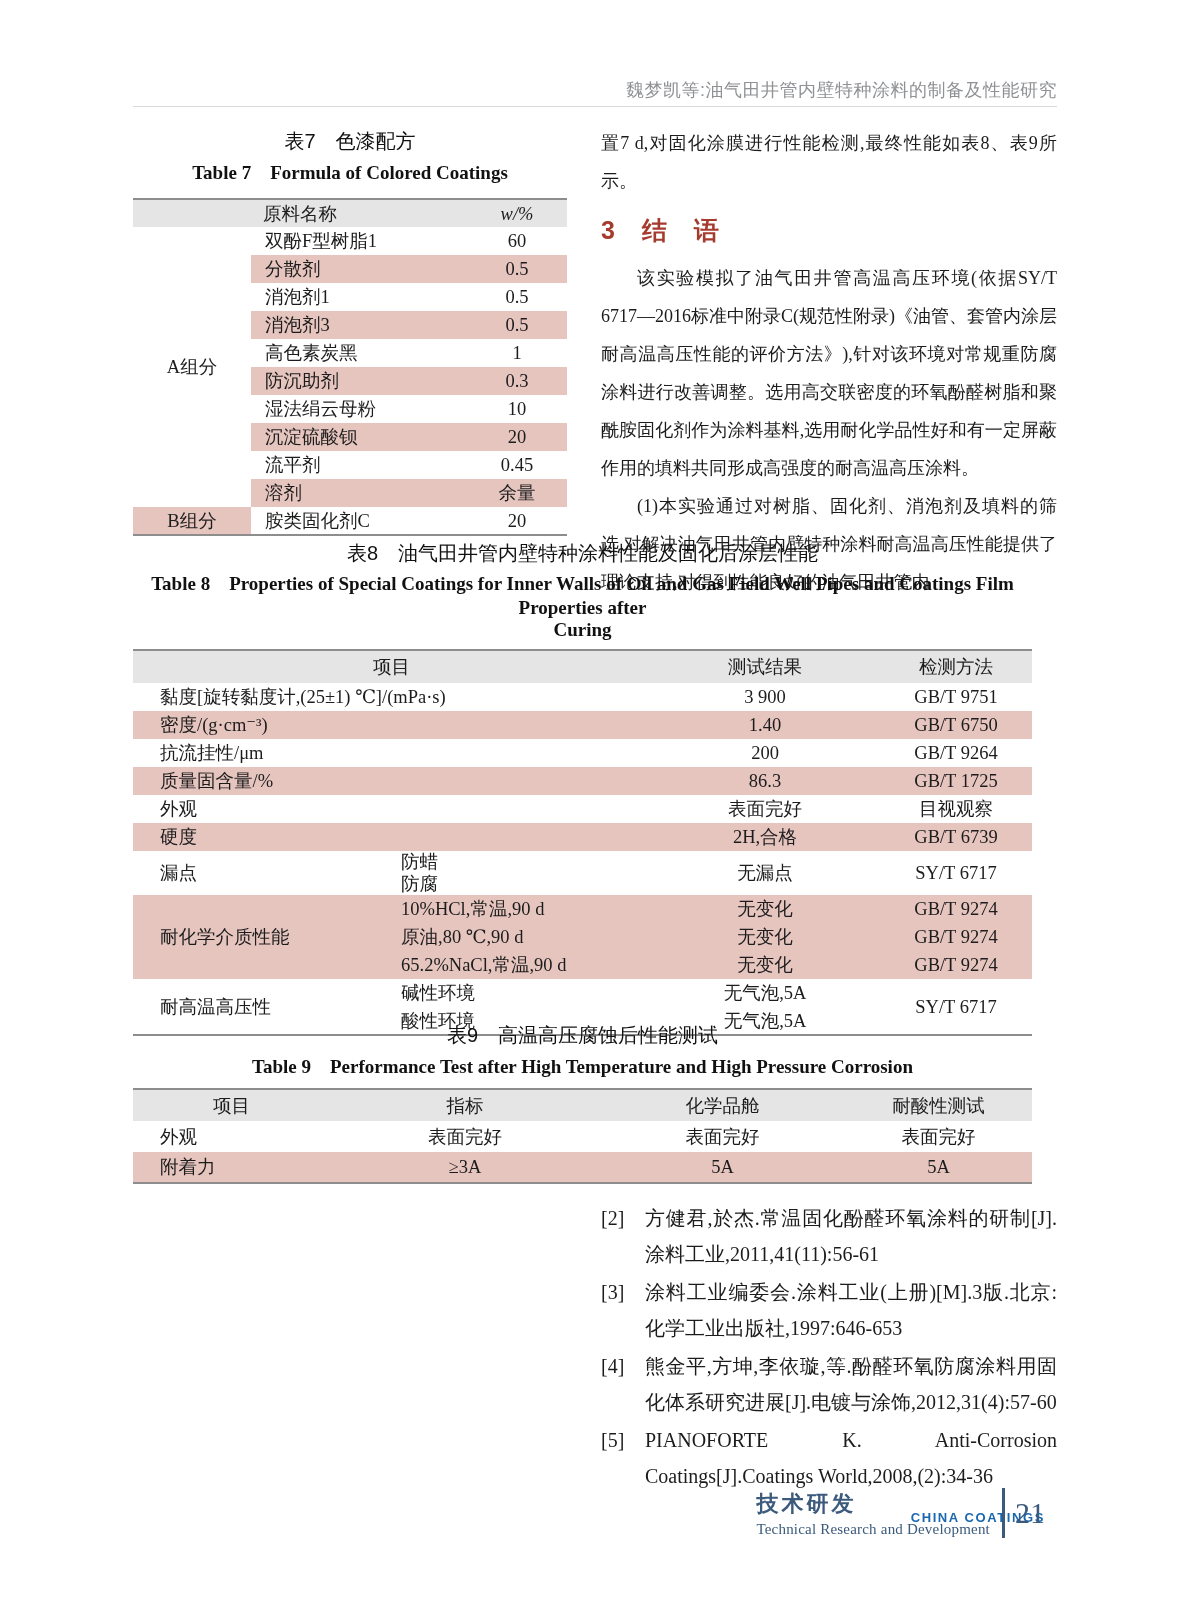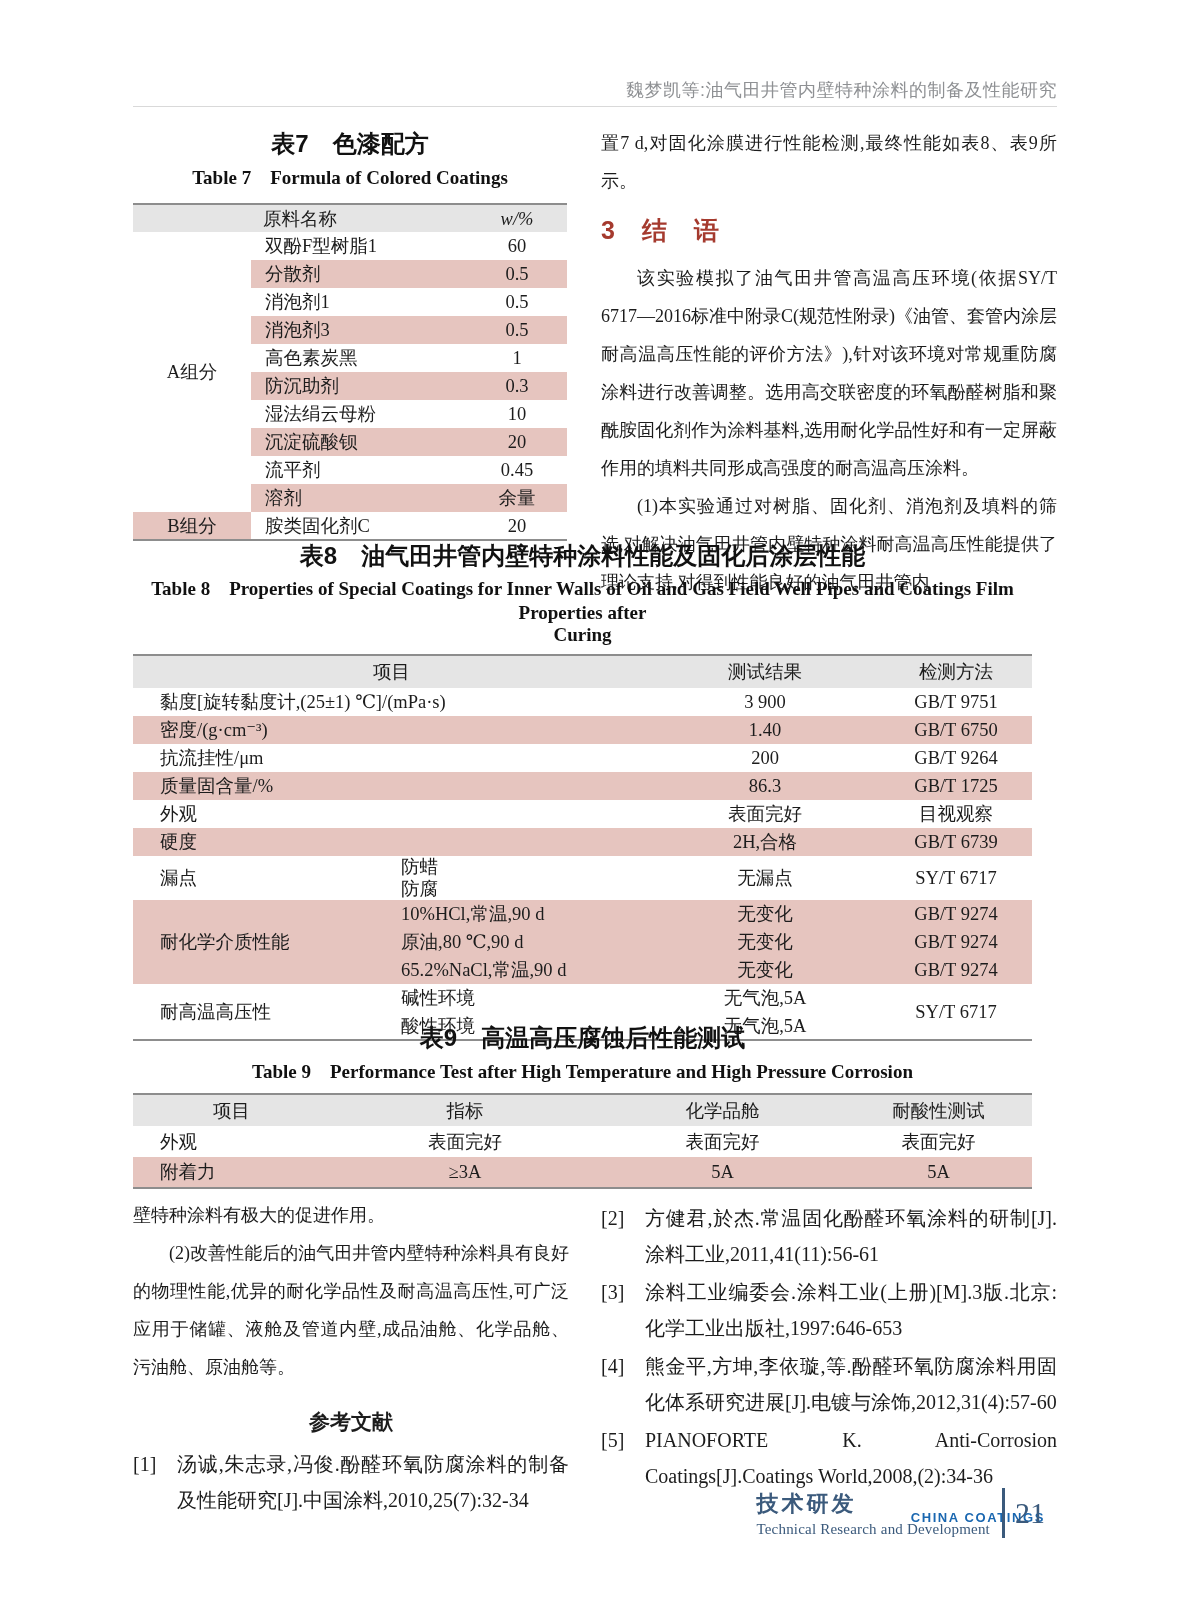--- a/index.html
+++ b/index.html
@@ -10,21 +10,21 @@
   .runhead { position:absolute; top:78px; left:133px; width:924px; text-align:right;
              font-family:"Liberation Sans","DejaVu Sans",sans-serif;
              font-size:18px; color:#8f9194; letter-spacing:.5px; }
   .runrule { position:absolute; top:106px; left:133px; width:924px; height:1px; background:#d9d9d9; }
 
   
   .col-left  { position:absolute; left:133px; top:128px; width:434px; }
   .col-right { position:absolute; left:601px; top:124px; width:456px; }
 
   .tbl-title-cn { text-align:center; font-family:"Liberation Sans","DejaVu Sans",sans-serif;
-                  font-weight:bold; font-size:24px; color:#111; }
+                  font-weight:normal; font-size:20px; color:#111; }
   .tbl-title-en { text-align:center; font-weight:bold; font-size:19px; color:#111; margin-top:5px; }
 
   table { border-collapse:collapse; table-layout:fixed; }
   td, th { font-size:18.5px; line-height:22px; font-weight:normal; vertical-align:middle; }
   .head-row th { background:#e5e5e5; font-family:"Liberation Serif","DejaVu Serif",serif; }
   .shade { background:#e6c5bf; }
 
   
   .t7 { width:434px; margin-top:12px; border-top:2px solid #8d8d8d; border-bottom:2px solid #8d8d8d; }
   .t7 th, .t7 td { height:28px; }
@@ -278,29 +278,20 @@
       <tr class="shade">
         <td class="c-item">附着力</td>
         <td>≥3A</td>
         <td>5A</td>
         <td>5A</td>
       </tr>
     </tbody>
       </table>
   </div>
 
-  <div class="bot-left">
-    <p class="para">壁特种涂料有极大的促进作用。</p>
-    <p class="para indent">(2)改善性能后的油气田井管内壁特种涂料具有良好的物理性能,优异的耐化学品性及耐高温高压性,可广泛应用于储罐、液舱及管道内壁,成品油舱、化学品舱、污油舱、原油舱等。</p>
-    <div class="ref-head">参考文献</div>
-    <div class="ref">
-      <span class="rn">[1]</span>
-      <span class="rt">汤诚,朱志录,冯俊.酚醛环氧防腐涂料的制备及性能研究[J].中国涂料,2010,25(7):32-34</span>
-    </div>
-  </div>
 
   <div class="bot-right">
     <div class="ref">
       <span class="rn">[2]</span>
       <span class="rt">方健君,於杰.常温固化酚醛环氧涂料的研制[J].涂料工业,2011,41(11):56-61</span>
     </div>
     <div class="ref">
       <span class="rn">[3]</span>
       <span class="rt">涂料工业编委会.涂料工业(上册)[M].3版.北京:化学工业出版社,1997:646-653</span>
     </div>

